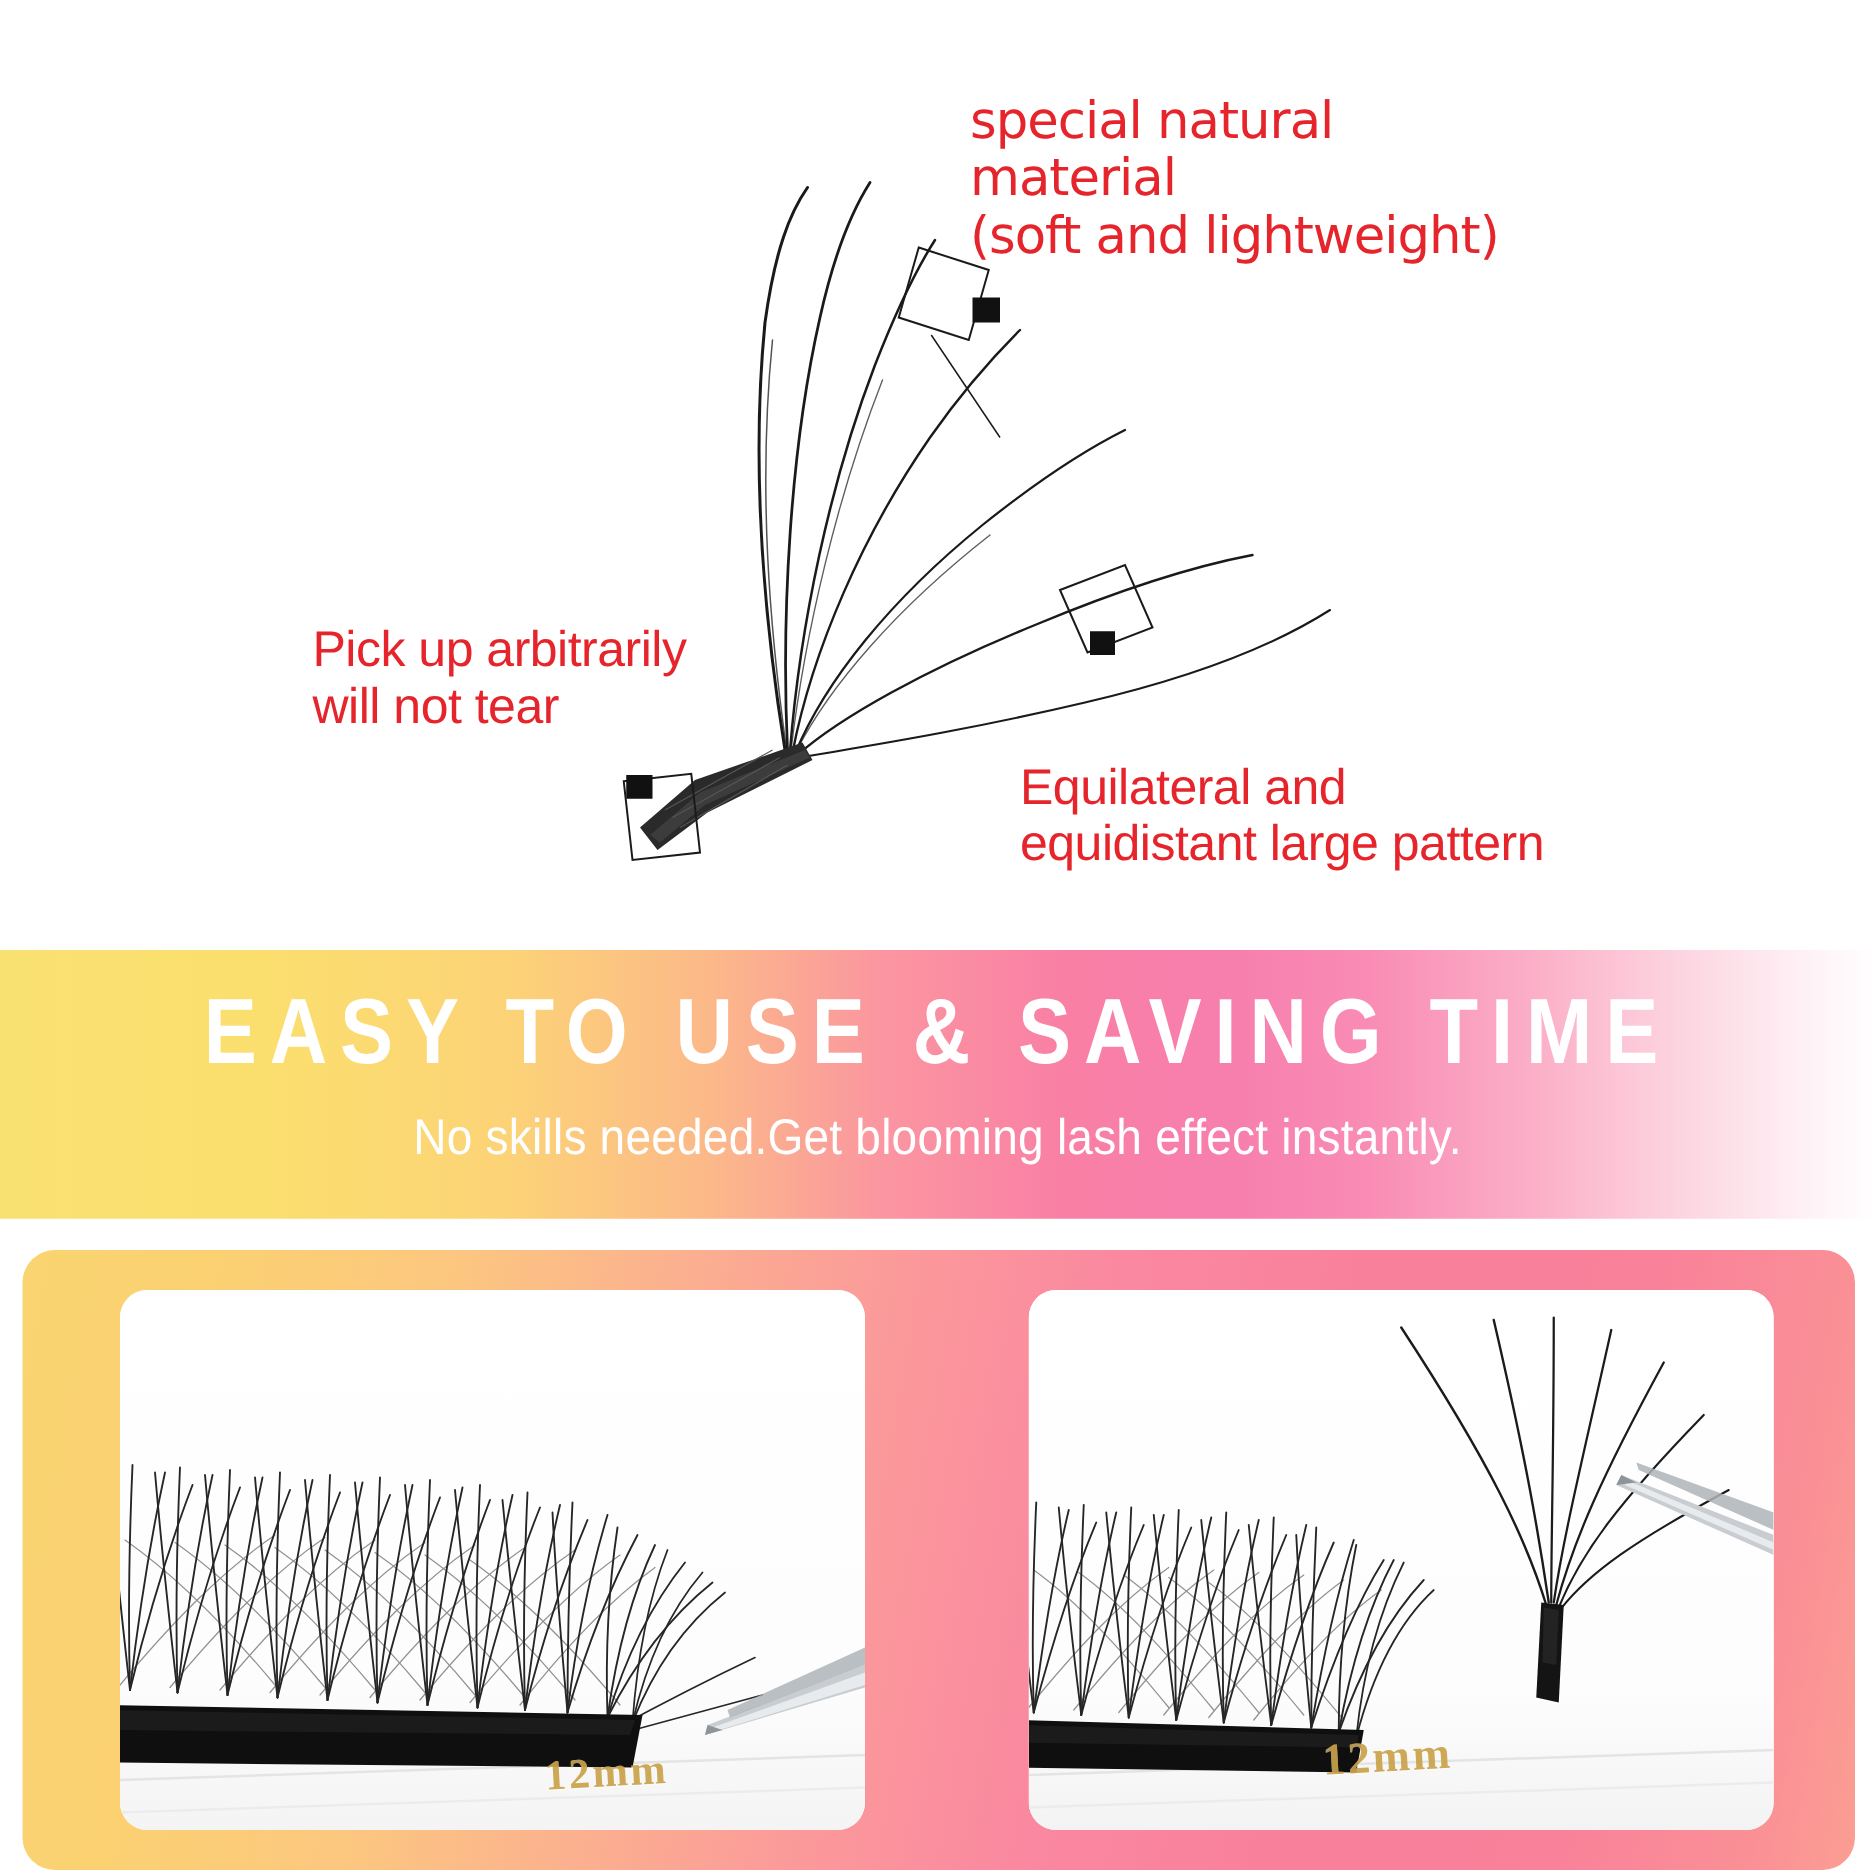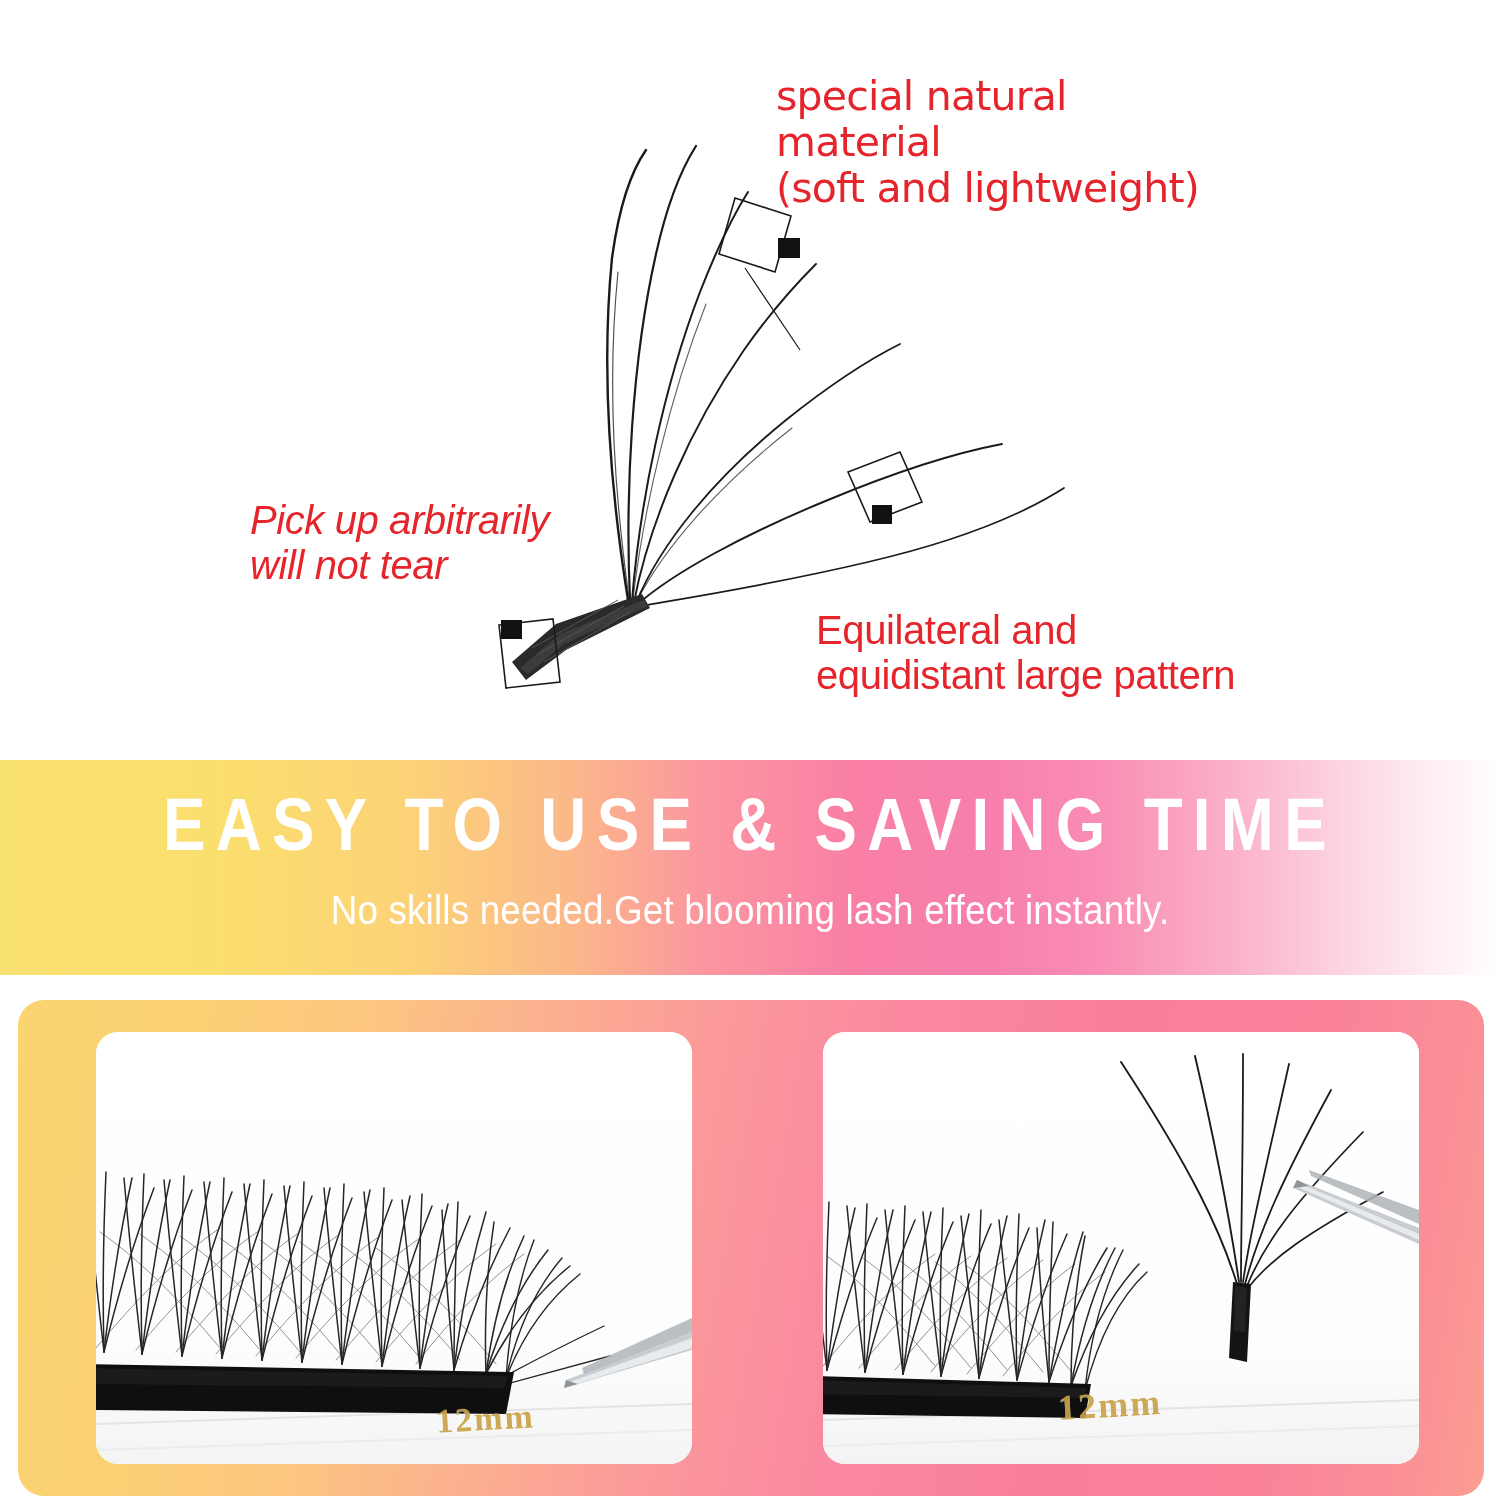--- a/index.html
+++ b/index.html
@@ -41,21 +41,20 @@
     font-size: 41px;
     letter-spacing: -0.8px;
     color: #e5252b;
   }
   #callout-pickup {
     left: 250px; top: 498px;
     font-family: "Liberation Sans", sans-serif;
     font-size: 40px;
     letter-spacing: -0.4px;
     color: #e5252b;
-    font-style: italic;
   }
   #callout-pattern {
     left: 816px; top: 580px;
     font-family: "Liberation Sans", sans-serif;
     font-size: 40px;
     letter-spacing: -0.4px;
     color: #e5252b;
     margin-top: 28px;
   }
 

